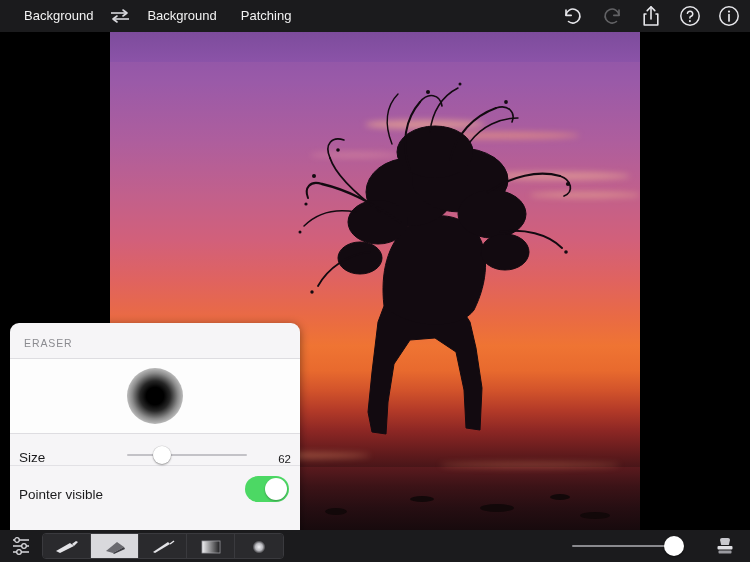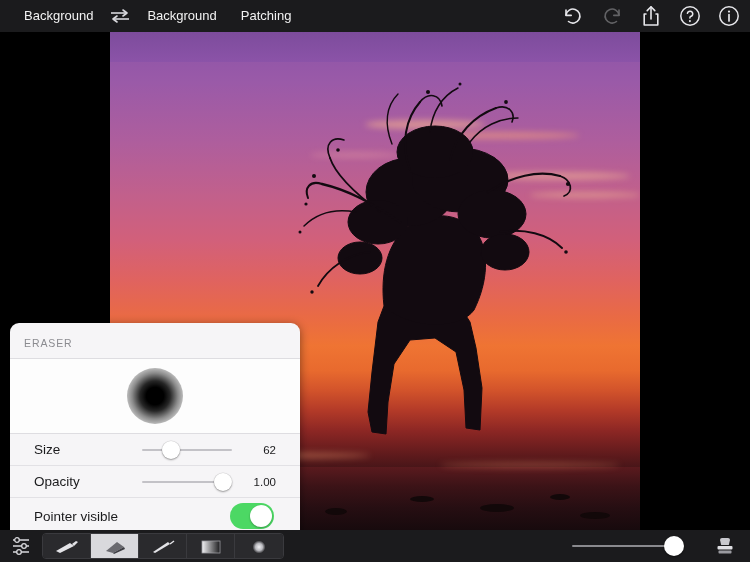--- a/index.html
+++ b/index.html
@@ -146,23 +146,23 @@
   }
   .brush-dot {
     position: absolute;
     left: 50%; top: 50%;
     transform: translate(-50%, -50%);
     width: 56px; height: 56px;
     border-radius: 50%;
     background: radial-gradient(circle, #000 0%, #000 22%, rgba(0,0,0,0.85) 38%, rgba(0,0,0,0.45) 58%, rgba(0,0,0,0.12) 80%, rgba(0,0,0,0) 100%);
   }
   .prow {
-    display: flex; align-items: center;
+    display: flex; align-items: flex-end;
     height: 32px;
-    padding: 0 24px;
+    padding: 0 9px;
     border-bottom: 1px solid #e2e1e5;
     position: relative;
   }
   .prow:last-child { border-bottom: none; }
   .prow-label {
     font-size: 13.5px;
     color: #1b1b1d;
     width: 108px;
     flex: 0 0 auto;
   }
@@ -404,28 +404,20 @@
       <div class="prow">
         <div class="prow-label">Size</div>
         <div class="slider">
           <div class="slider-track"></div>
           <div class="slider-knob" style="left:22%"></div>
         </div>
         <div class="prow-value">62</div>
       </div>
 
 
-      <div class="prow">
-        <div class="prow-label">Opacity</div>
-        <div class="slider">
-          <div class="slider-track"></div>
-          <div class="slider-knob" style="left:calc(100% - 18px)"></div>
-        </div>
-        <div class="prow-value">1.00</div>
-      </div>
 
       <div class="prow" style="height:36px">
         <div class="prow-label" style="width:auto">Pointer visible</div>
         <div class="toggle">
           <div class="knob"></div>
         </div>
       </div>
     </div>
   </div>
 

